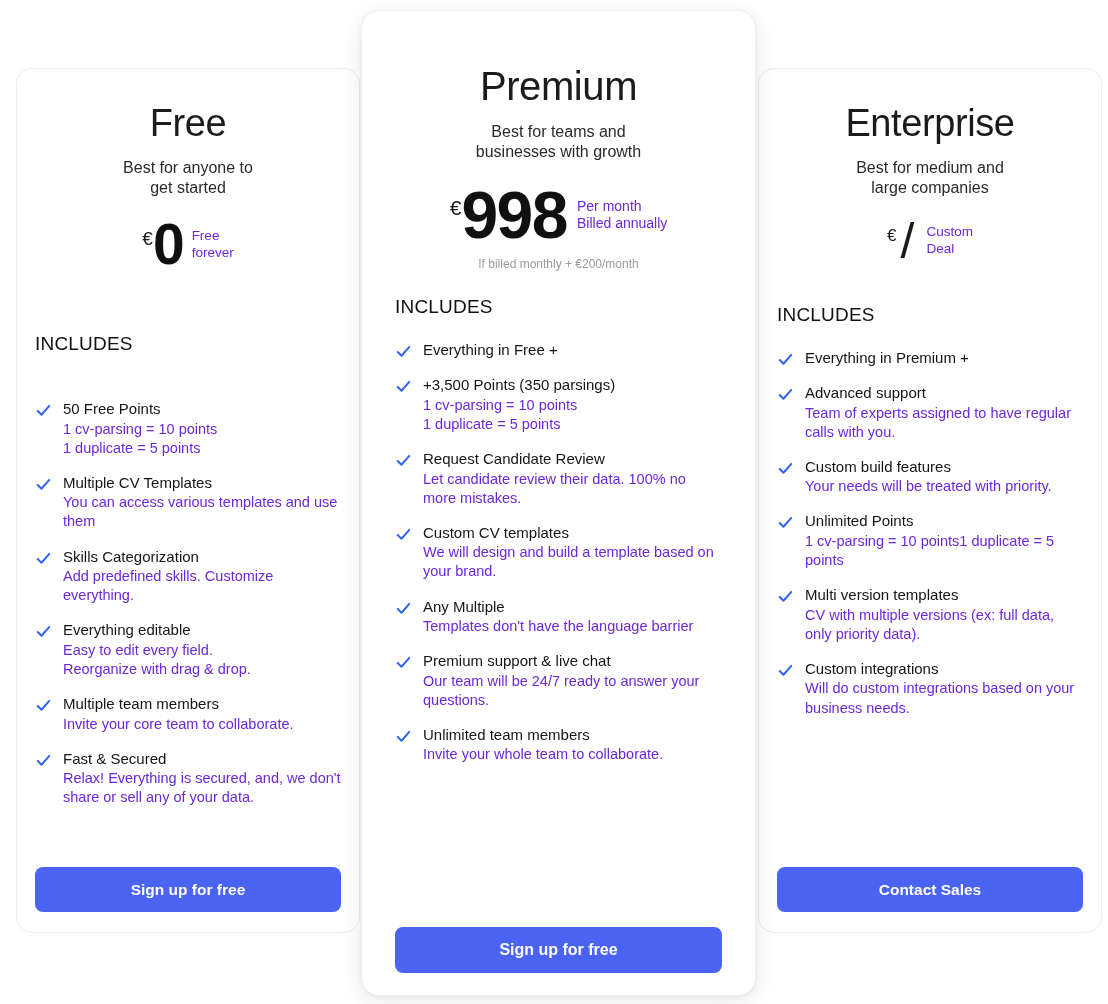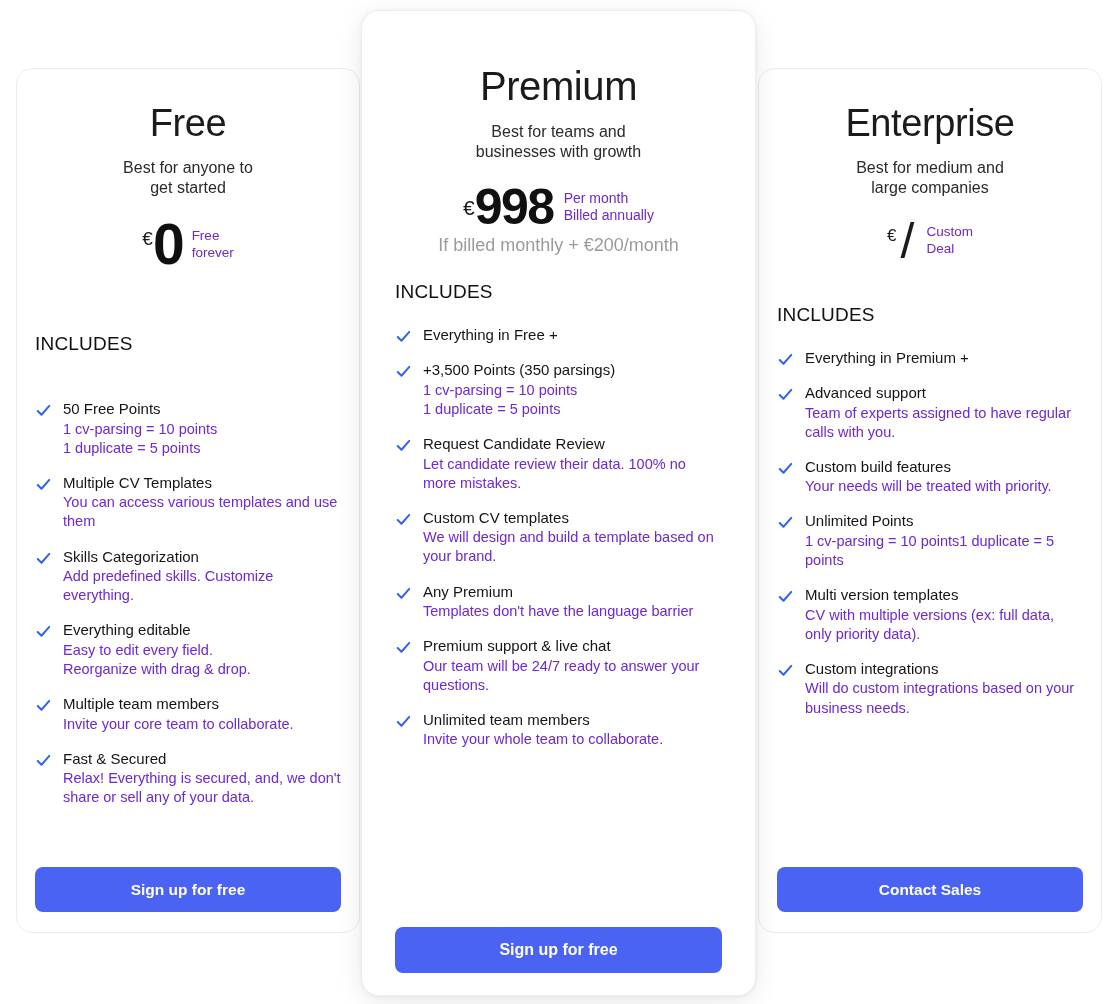--- a/index.html
+++ b/index.html
@@ -100,44 +100,44 @@
   .card--premium .currency { font-size: 21px; margin-top: 14px; }
   .card--enterprise .currency { font-size: 17px; margin-top: 10px; }
 
   .price-amount {
     font-size: 57px;
     font-weight: 700;
     color: #101010;
     line-height: 1;
     letter-spacing: -1px;
   }
-  .card--premium .price-amount { font-size: 50px; letter-spacing: -1.5px; }
+  .card--premium .price-amount { font-size: 66px; letter-spacing: -1.5px; }
 
   .price-slash {
     font-size: 50px;
     font-weight: 400;
     color: #1b1b1b;
     line-height: 1;
     padding: 0 4px;
   }
 
   .price-note {
     font-size: 13.5px;
     color: #6d28d9;
     line-height: 1.24;
     text-align: left;
     margin-left: 8px;
     font-weight: 400;
   }
   .card--premium .price-note { margin-left: 10px; font-size: 14px; }
 
   .price-subnote {
-    font-size: 18px;
+    font-size: 12px;
     color: #9b9b9b;
-    margin-top: 3px;
+    margin-top: 9px;
     text-align: center;
     font-weight: 400;
   }
 
   
   .includes-label {
     font-size: 19px;
     color: #111111;
     font-weight: 400;
     letter-spacing: 0.2px;
@@ -352,21 +352,21 @@
             <div class="feature-desc">We will design and build a template based on your brand.</div>
           </span>
         </li>
         <li class="feature-item">
           <span class="check-icon">
             <svg viewBox="0 0 20 20" fill="none" aria-hidden="true">
               <path d="M3.2 10.6 L7.6 15.0 L16.8 4.6" stroke="currentColor" stroke-width="2.3" stroke-linecap="round" stroke-linejoin="round"></path>
             </svg>
           </span>
           <span class="feature-text">
-            <div class="feature-title">Any Premium</div>
+            <div class="feature-title">Any Multiple</div>
             <div class="feature-desc">Templates don't have the language barrier</div>
           </span>
         </li>
         <li class="feature-item">
           <span class="check-icon">
             <svg viewBox="0 0 20 20" fill="none" aria-hidden="true">
               <path d="M3.2 10.6 L7.6 15.0 L16.8 4.6" stroke="currentColor" stroke-width="2.3" stroke-linecap="round" stroke-linejoin="round"></path>
             </svg>
           </span>
           <span class="feature-text">

